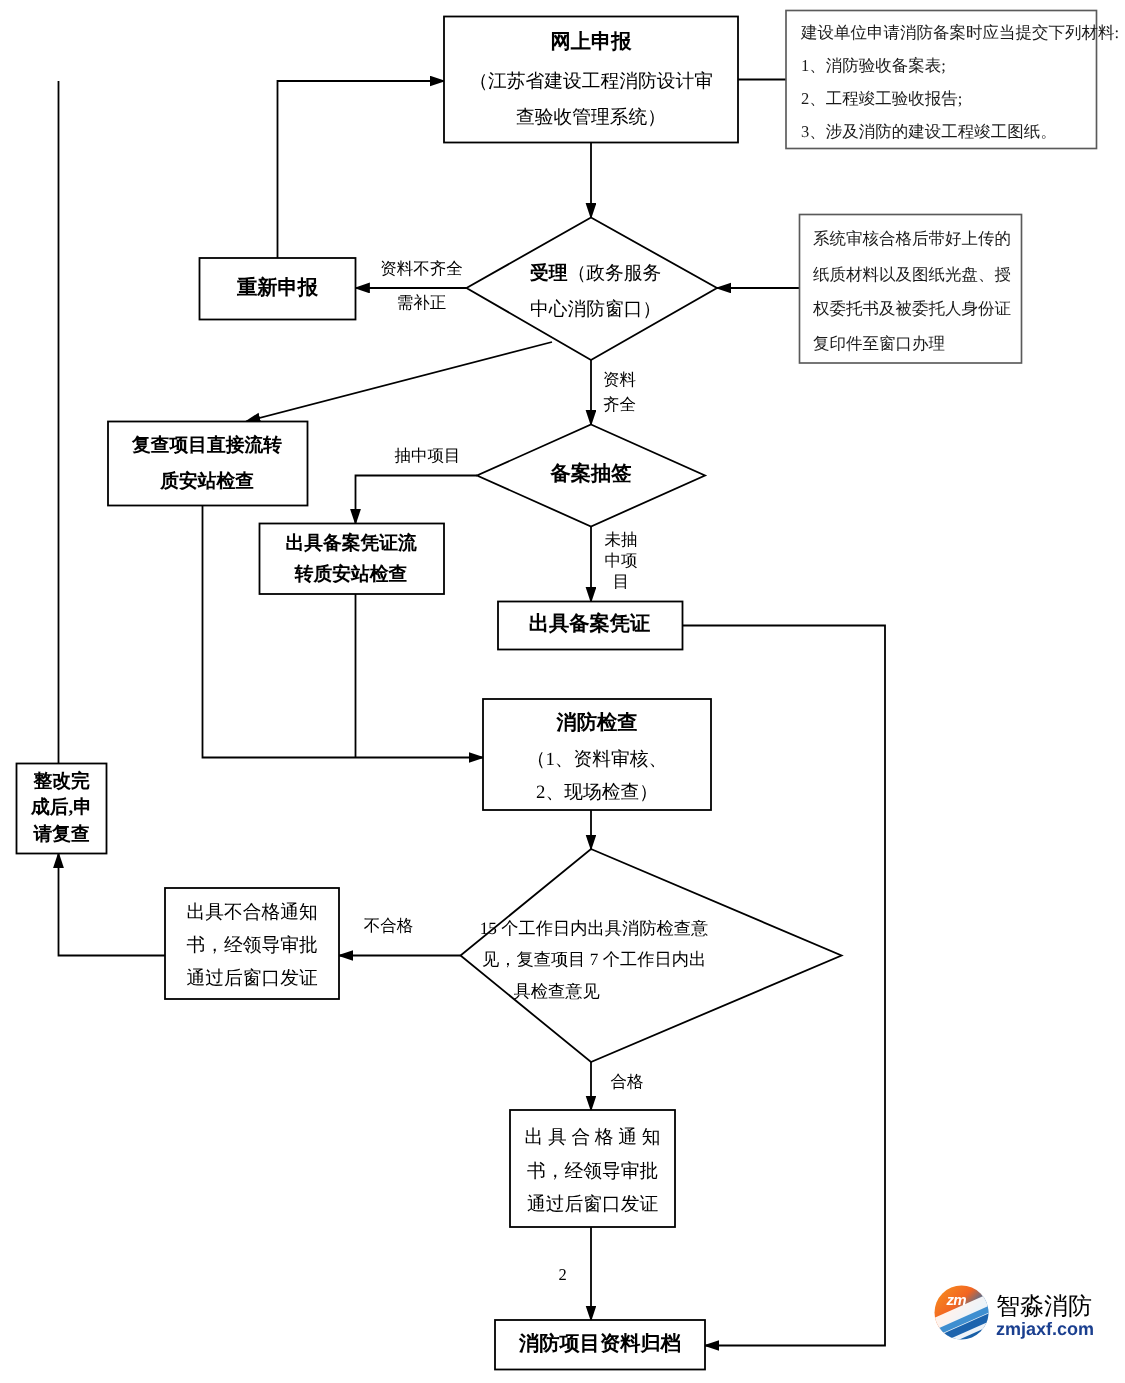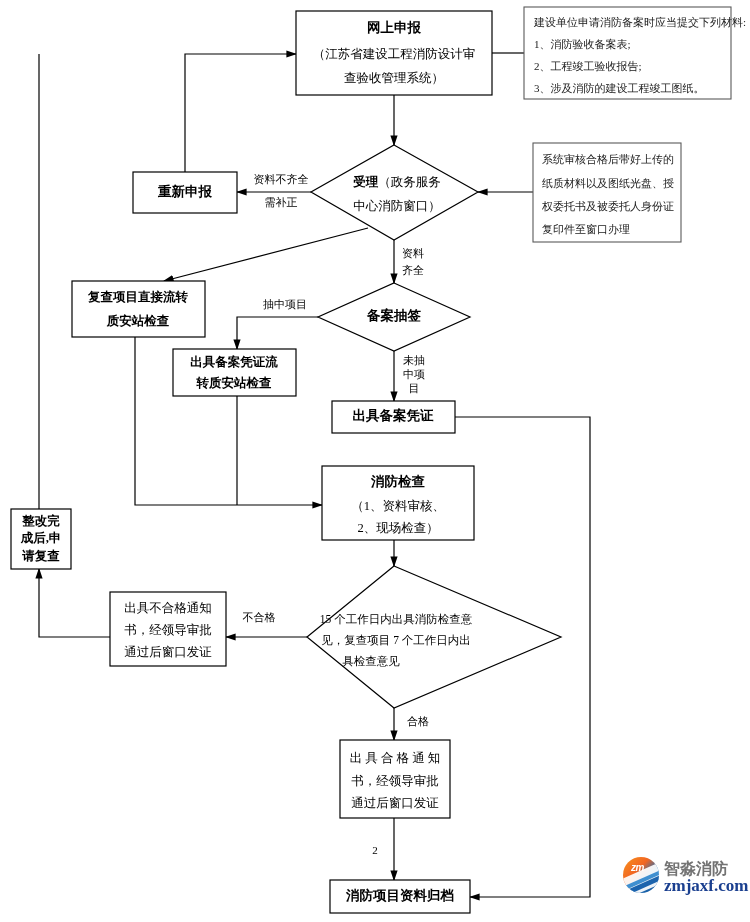--- a/index.html
+++ b/index.html
@@ -130,27 +130,27 @@
   }
   #logo-text {
     display: flex;
     flex-direction: column;
     justify-content: center;
     line-height: 1.08;
   }
   #logo-cn {
     font-family: "Liberation Sans", sans-serif;
     font-size: 16px;
-    font-weight: bold;
-    color: #737373;
+    font-weight: normal;
+    color: #000000;
     letter-spacing: 0px;
   }
   #logo-url {
-    font-family: Liberation Serif, serif;
-    font-size: 17px;
+    font-family: Liberation Sans, sans-serif;
+    font-size: 12px;
     font-weight: bold;
     color: #1a3f8f;
     letter-spacing: 0px;
   }
 </style>
 </head>
 <body>
 
 <div id="canvas">
 

